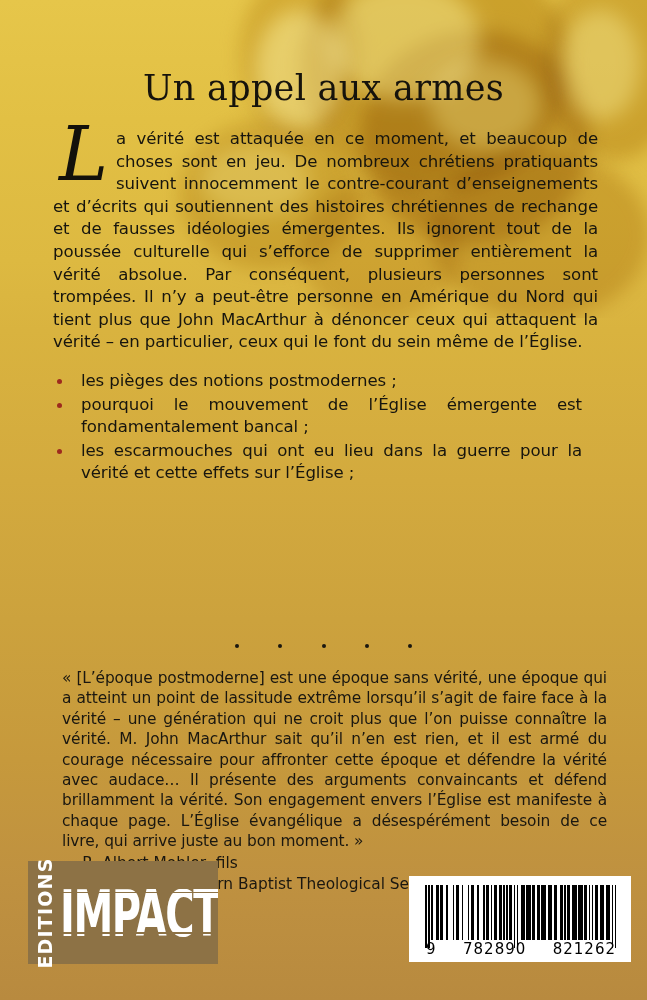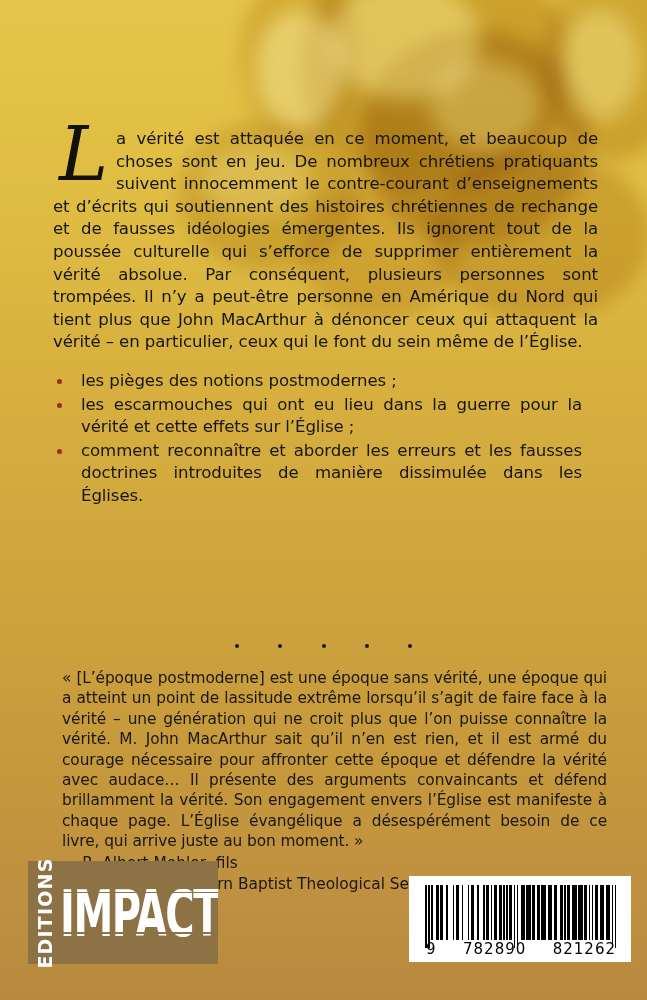--- a/index.html
+++ b/index.html
@@ -284,28 +284,29 @@
     <div class="blob" style="left:180px;top:120px;width:180px;height:150px;background:#cbab44;opacity:.4;"></div>
     <div class="blob" style="left:430px;top:150px;width:220px;height:170px;background:#c6a13a;opacity:.4;"></div>
     <div class="blob" style="left:300px;top:180px;width:160px;height:140px;background:#cda945;opacity:.35;"></div>
     <div class="hi" style="left:330px;top:-20px;width:150px;height:120px;background:#f0dd82;opacity:.45;"></div>
     <div class="hi" style="left:255px;top:10px;width:90px;height:120px;background:#efdd8c;opacity:.5;"></div>
     <div class="hi" style="left:560px;top:10px;width:80px;height:110px;background:#eedd86;opacity:.4;"></div>
     <div class="hi" style="left:430px;top:60px;width:110px;height:90px;background:#ecd97e;opacity:.35;"></div>
     <div class="hi" style="left:200px;top:145px;width:110px;height:70px;background:#ecd87c;opacity:.3;"></div>
   </div>
 
+  <div class="title">Un appel aux armes</div>
 
   <div class="body-wrap">
     <p class="para lead"><span class="dropcap">L</span><span>a vérité est attaquée en ce moment, et beaucoup de choses sont en jeu. De nombreux chrétiens pratiquants suivent innocemment le contre-courant d’enseignements et d’écrits qui soutiennent des histoires chrétiennes de rechange et de fausses idéologies émergentes. Ils ignorent tout de la poussée culturelle qui s’efforce de supprimer entièrement la vérité absolue. Par conséquent, plusieurs personnes sont trompées. Il n’y a peut-être personne en Amérique du Nord qui tient plus que John MacArthur à dénoncer ceux qui attaquent la vérité – en particulier, ceux qui le font du sein même de l’Église.</span></p>
 
     <ul class="bullets">
       <li>les pièges des notions postmodernes ;</li>
+      <li>pourquoi le mouvement de l’Église émergente est fondamentalement bancal ;</li>
       <li>les escarmouches qui ont eu lieu dans la guerre pour la vérité et cette effets sur l’Église ;</li>
-      <li>comment reconnaître et aborder les erreurs et les fausses doctrines introduites de manière dissimulée dans les Églises.</li>
     </ul>
   </div>
 
   <div class="divider">
     <span></span>
     <span></span>
     <span></span>
     <span></span>
     <span></span>
   </div>

